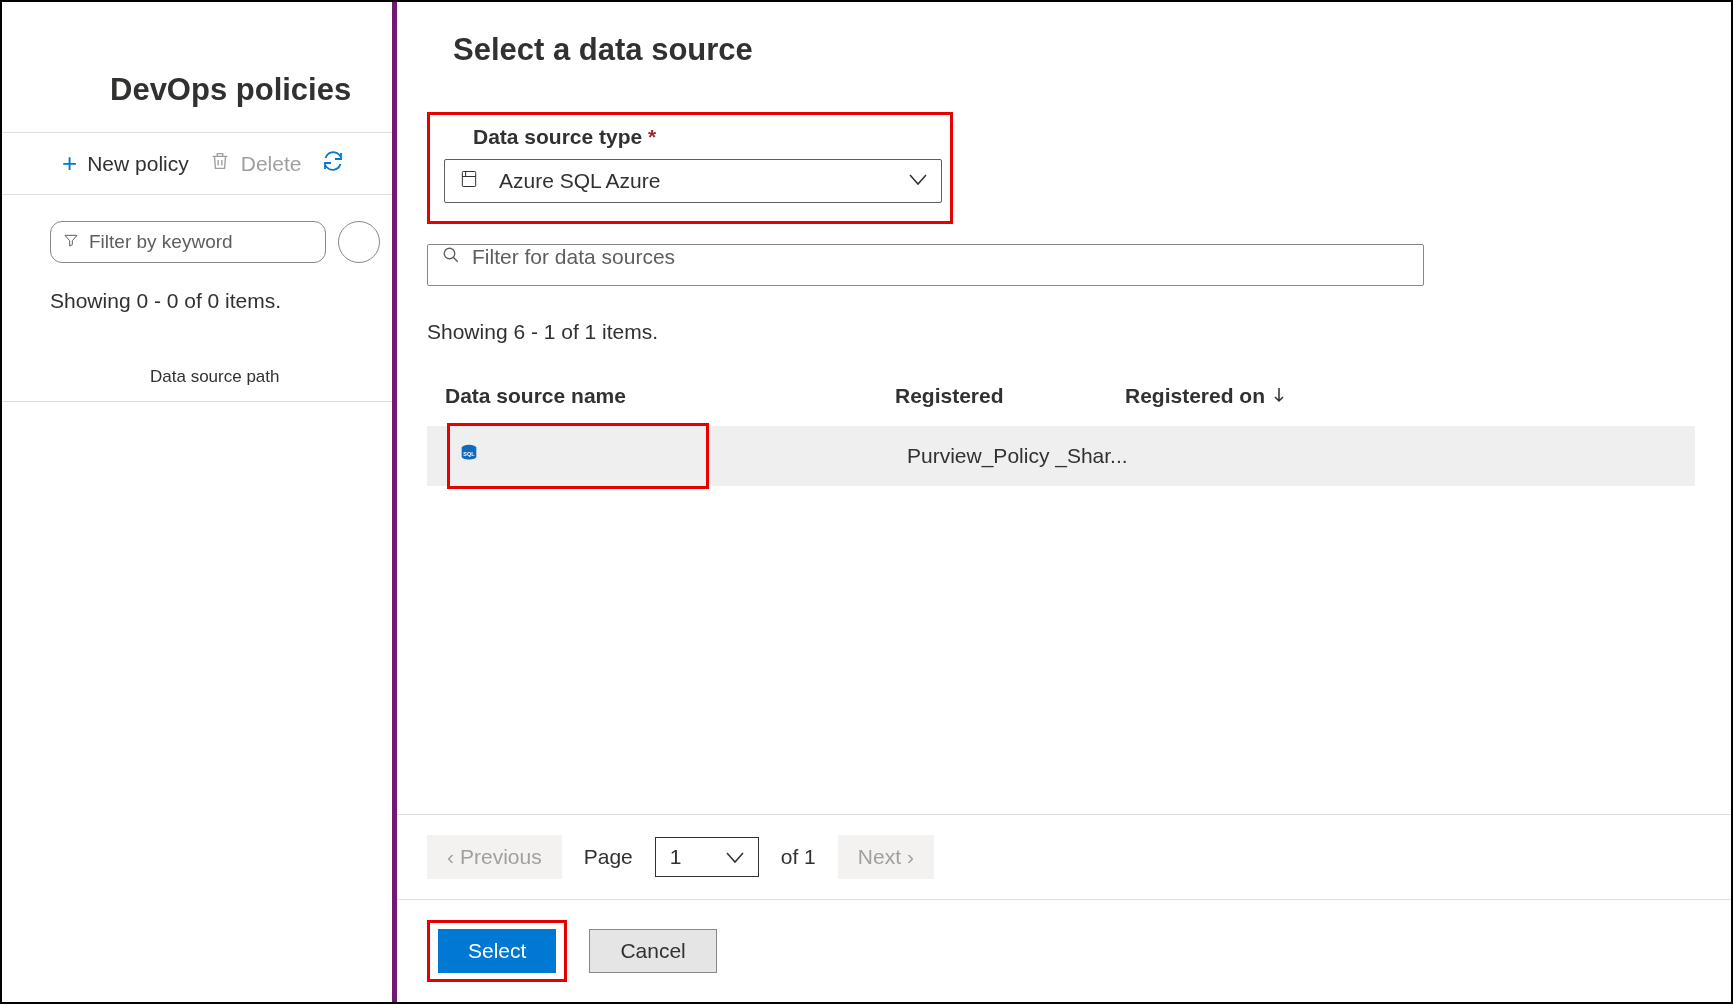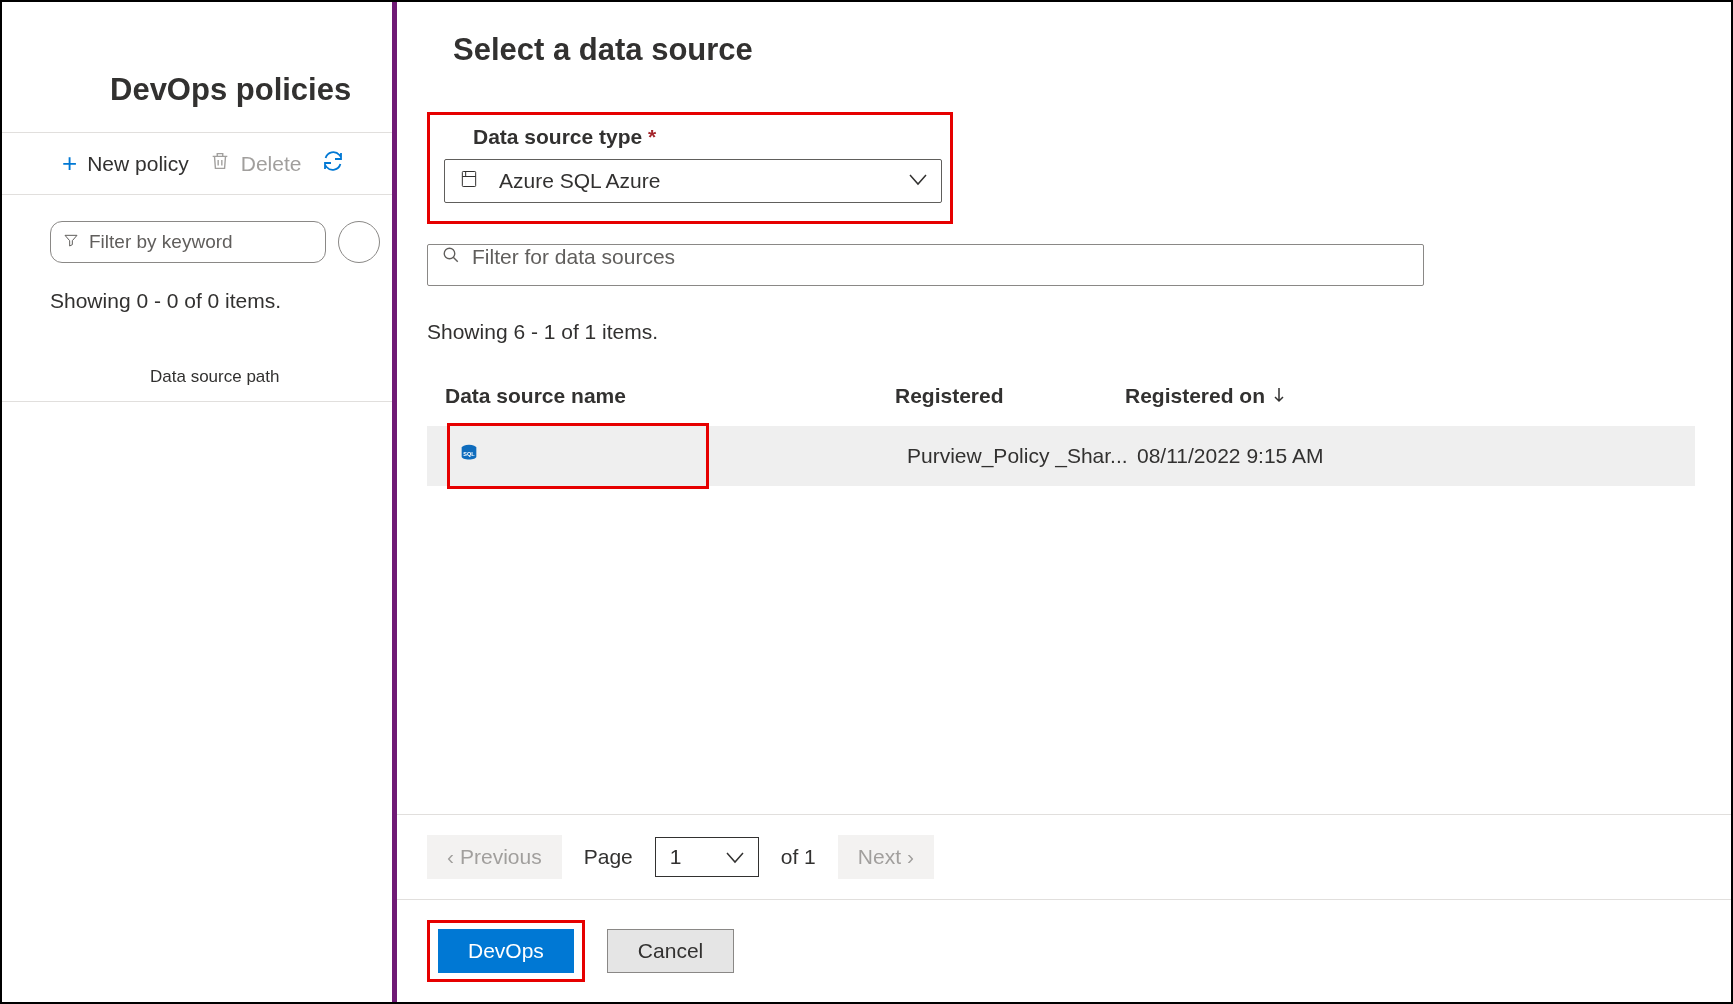--- a/index.html
+++ b/index.html
@@ -335,21 +335,20 @@
               <svg viewBox="0 0 24 24">
                   <ellipse cx="12" cy="5" rx="8" ry="3" fill="#0f6cbd"></ellipse>
                   <path d="M4 5v10c0 1.6 3.6 3 8 3s8-1.4 8-3V5" fill="#0f6cbd"></path>
                   <text x="12" y="14" font-size="6" fill="#fff" text-anchor="middle" font-weight="bold">SQL</text>
                 </svg>
             </span>
             <span></span>
           </div>
         </div>
         <div class="td-hier">Purview_Policy _Shar...</div>
-        <div class="td-reg">08/11/2022 9:15 AM</div>
       </div>
     </div>
   </div>
 
   <div class="pager">
     <div class="pgbtn">
       <span>‹</span>
       <span>Previous</span>
     </div>
     <span>Page</span>
@@ -363,17 +362,17 @@
     </div>
     <span>of 1</span>
     <div class="pgbtn">
       <span>Next</span>
       <span>›</span>
     </div>
   </div>
 
   <div class="footer">
     <span class="select-wrap">
-      <button class="btn-primary">DevOps</button>
+      <button class="btn-primary">Select</button>
     </span>
     <button class="btn-secondary">Cancel</button>
   </div>
 </div>
 
 </body></html>

